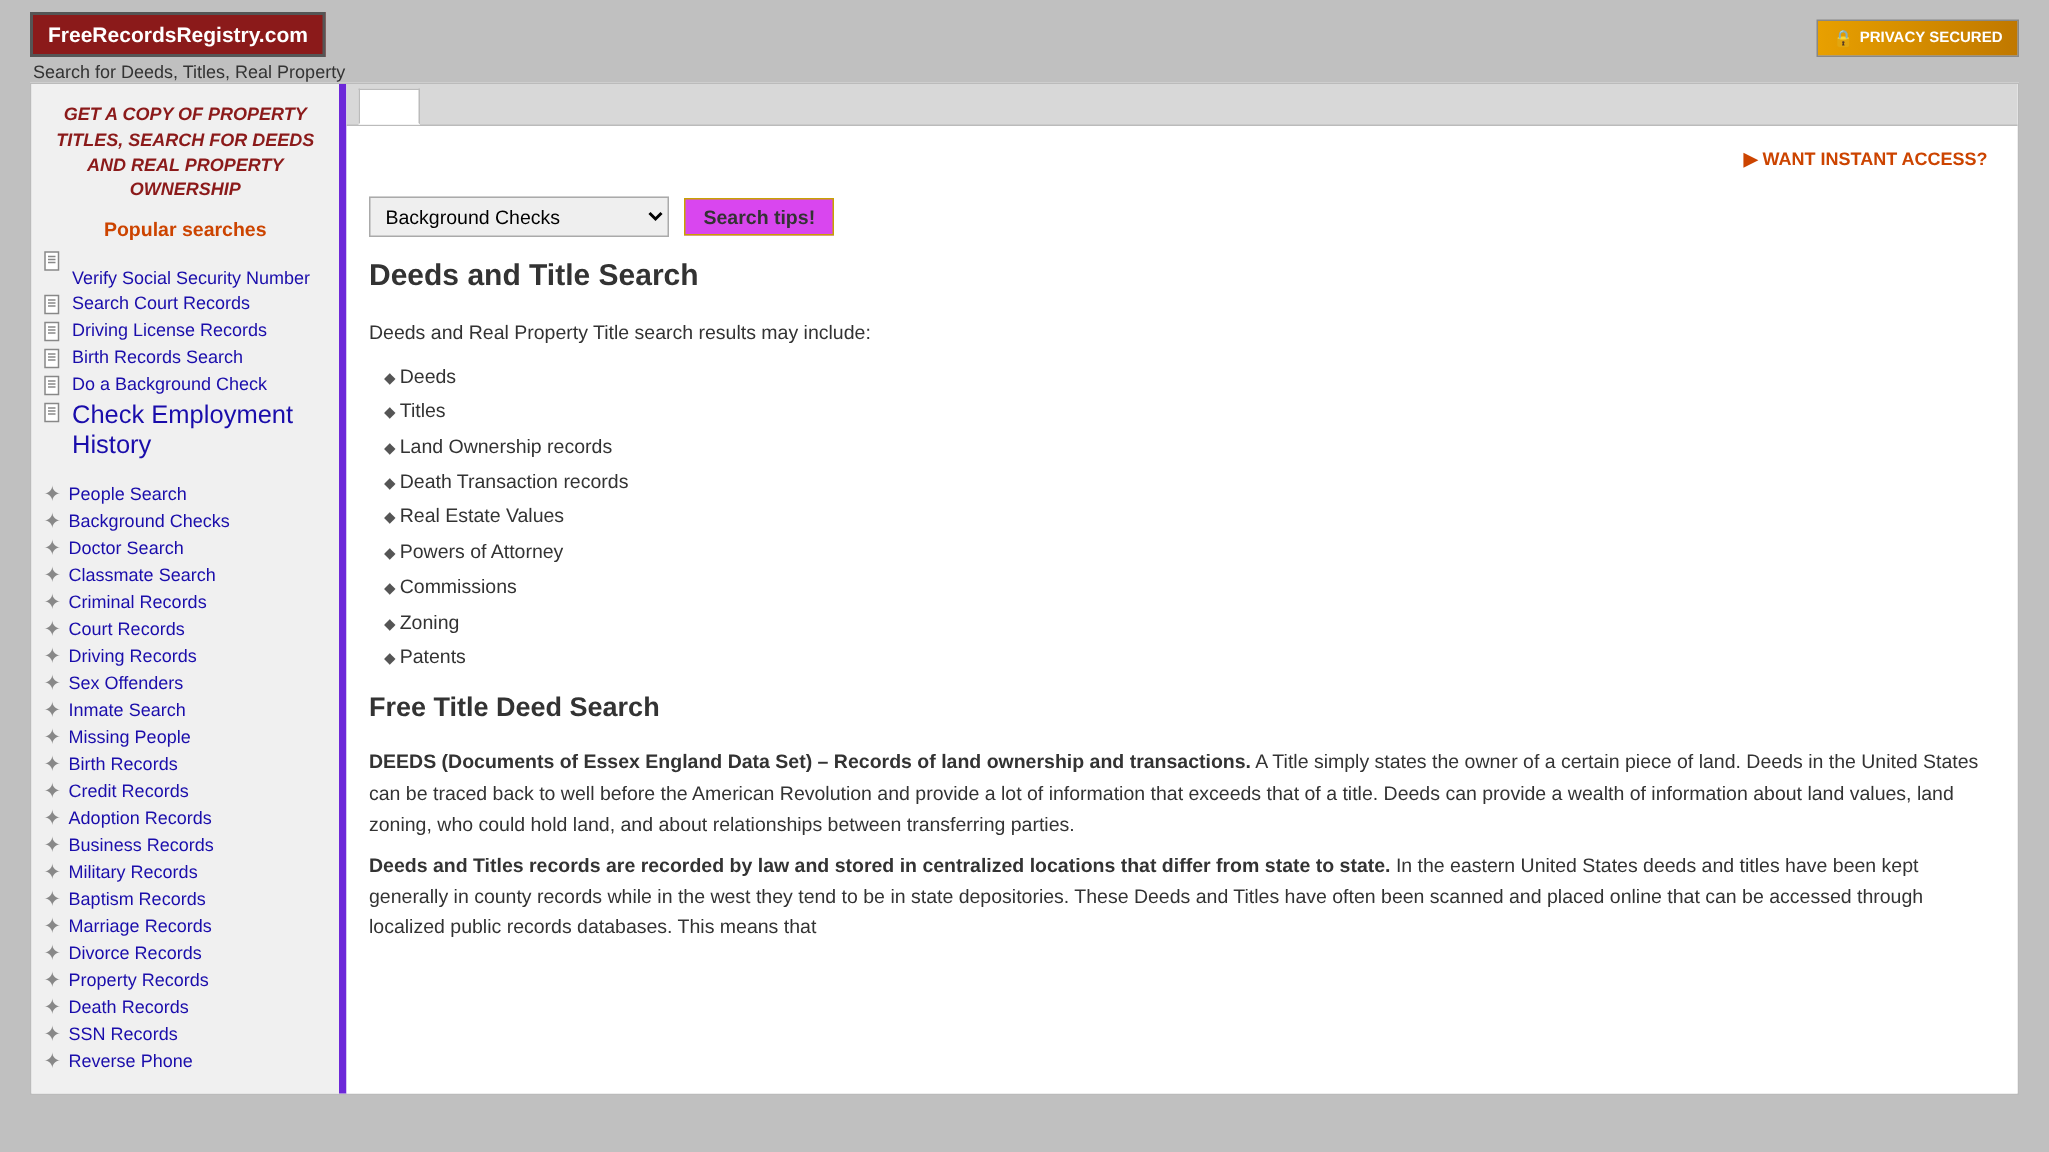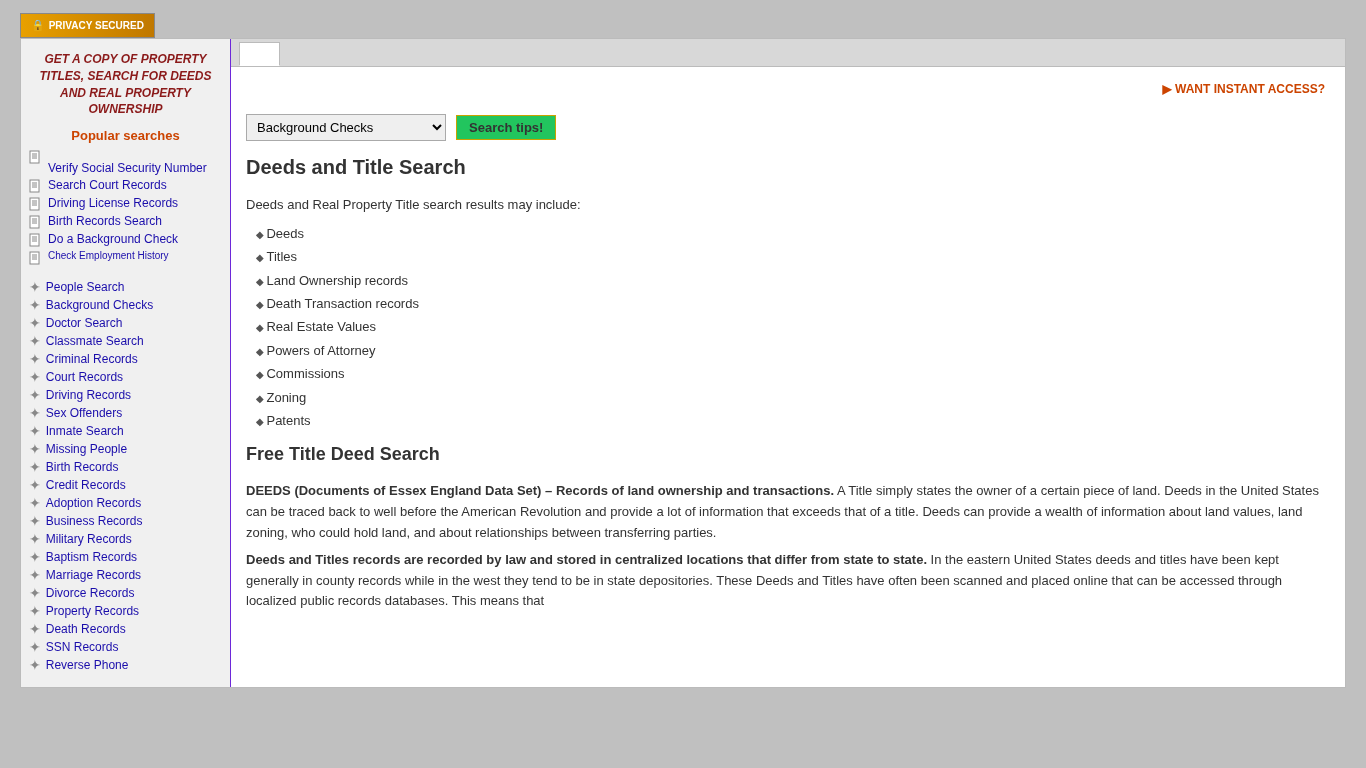--- a/index.html
+++ b/index.html
@@ -123,21 +123,21 @@
     }
     #content-wrapper {
       display: flex;
       margin: 0 20px;
       background: #fff;
       border: 1px solid #bbb;
     }
     #sidebar {
       width: 210px;
       background: #f0f0f0;
-      border-right: 1px solid #6d28d9;
+      border-right: 5px solid #6d28d9;
       padding: 12px 8px;
       flex-shrink: 0;
     }
     #main-area {
       flex: 1;
       background: #fff;
       display: flex;
       flex-direction: column;
     }
     #main-top-bar {
@@ -160,20 +160,28 @@
       padding: 10px 20px 10px 15px;
       flex: 1;
     }
   </style>
 </head>
 <body>
 
 <div id="full-page">
 
   <div id="site-header">
+    <div id="header-left">
+      <a href="#">
+        <div style="background-color:#8b1a1a; color:#fff; font-size:14px; font-weight:bold; padding:5px 10px; border:2px solid #555; display:inline-block; margin-bottom:3px;">
+          <span>FreeRecordsRegistry.com</span>
+        </div>
+      </a>
+      <span style="font-size:12px; color:#333; margin-left:2px;">Search for Deeds, Titles, Real Property</span>
+    </div>
     <div style="background: linear-gradient(to right, #e8a000, #c07800); border:1px solid #888; padding:5px 10px; font-size:10px; font-weight:bold; color:#fff; margin-top:5px; display:flex; align-items:center; gap:4px;">
       <span style="font-size:11px;">🔒</span>
       <span>PRIVACY  SECURED</span>
     </div>
   </div>
 
   <div id="content-wrapper">
 
     <div id="sidebar">
       <div class="sidebar-header">GET A COPY OF PROPERTY TITLES, SEARCH FOR DEEDS AND REAL PROPERTY OWNERSHIP</div>
@@ -226,21 +234,21 @@
     </svg>
     <a href="#" style="color:#1a0dab; text-decoration:none; font-size:12px;">Do a Background Check</a>
   </div>
           <div class="popular-link">
     <svg class="doc-icon" viewBox="0 0 14 14" fill="none" xmlns="http://www.w3.org/2000/svg">
       <rect x="1" y="1" width="9" height="12" fill="#fff" stroke="#888" stroke-width="1"></rect>
       <line x1="3" y1="4" x2="8" y2="4" stroke="#888" stroke-width="1"></line>
       <line x1="3" y1="6" x2="8" y2="6" stroke="#888" stroke-width="1"></line>
       <line x1="3" y1="8" x2="8" y2="8" stroke="#888" stroke-width="1"></line>
     </svg>
-    <a href="#" style="color:#1a0dab; text-decoration:none; font-size:10px;text-align:right;">Check Employment History</a>
+    <a href="#" style="color:#1a0dab; text-decoration:none; font-size:17px;">Check Employment History</a>
   </div>
         </div>
 
       <div class="nav-section">
 
       <div class="nav-link">
     <span class="bullet-icon" style="color:#888; font-size:14px;">✦</span>
     <a href="#" style="color:#1a0dab; text-decoration:none; font-size:12px;">People Search</a>
   </div>
           <div class="nav-link">
@@ -341,21 +349,21 @@
           <span class="arrow-icon">▶ </span>
           <a href="#" style="color:#cc4400; text-decoration:none; font-weight:bold;">
             <span>WANT INSTANT ACCESS?</span>
           </a>
         </div>
 
         <div id="search-bar">
           <select id="search-select" style="padding:4px 6px; font-size:13px; border:1px solid #aaa; width:200px;">
             
           <option value="Background Checks">Background Checks</option><option value="People Search">People Search</option><option value="Criminal Records">Criminal Records</option><option value="Court Records">Court Records</option><option value="Driving Records">Driving Records</option><option value="Sex Offenders">Sex Offenders</option><option value="Inmate Search">Inmate Search</option><option value="Missing People">Missing People</option><option value="Birth Records">Birth Records</option><option value="Credit Records">Credit Records</option><option value="Death Records">Death Records</option><option value="SSN Records">SSN Records</option></select>
-          <button style="background-color:#22c55e; border:1px solid #c8a200; padding:4px 12px; font-size:13px; font-weight:bold; cursor:pointer; color:#333;">
+          <button style="background-color:#d946ef; border:1px solid #c8a200; padding:4px 12px; font-size:13px; font-weight:bold; cursor:pointer; color:#333;">
             <span>Search tips!</span>
           </button>
         </div>
 
         <div class="content-section">
           <div class="content-title">Deeds and Title Search</div>
 
           <p>Deeds and Real Property Title search results may include:</p>
 
           <ul class="bullet-list">

